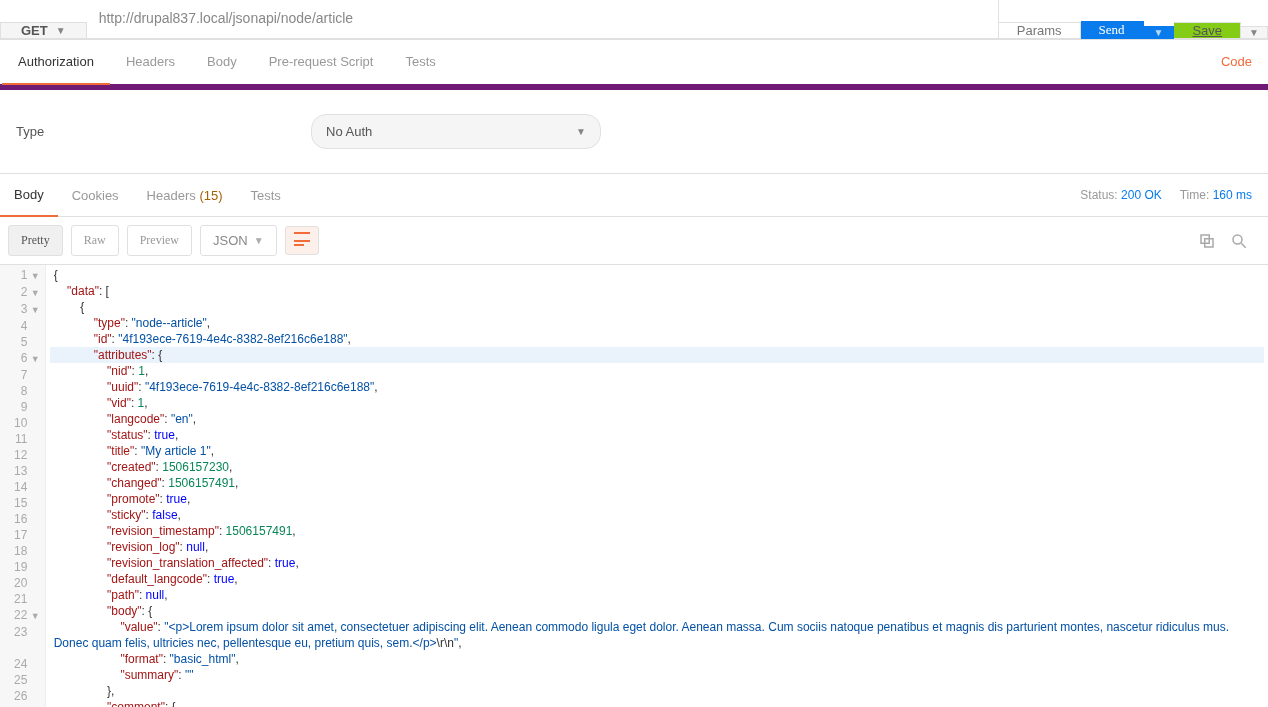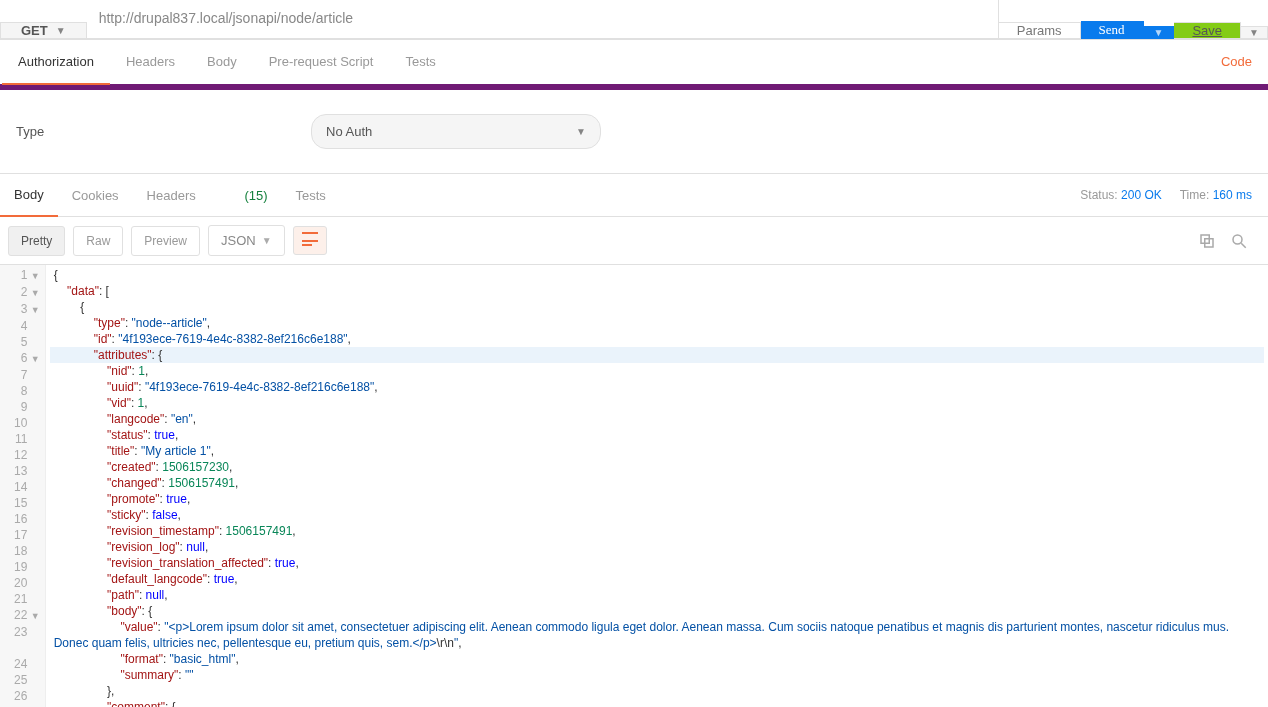--- a/index.html
+++ b/index.html
@@ -10,32 +10,32 @@
 .btn { display: flex; align-items: center; padding: 0 18px; border: 1px solid #e0e0e0; border-left: none; cursor: pointer; color: #555; background: #f5f5f5; }
 .btn.params { background: #fff; color: #777; }
 .btn.send { background: #097BED; color: #ffffff; font-weight: 500; border-color: #097BED; font-family: Liberation Serif, serif; }
 .btn.send-dd { background: #097BED; color: #fff; border-color: #097BED; padding: 0 10px; }
 .btn.save { background: #84cc16; color: #555; text-decoration: underline; }
 .btn.save-dd { padding: 0 8px; }
 .chev { font-size: 10px; color: inherit; opacity: 0.7; }
 .tabs { display: flex; border-bottom: 6px solid #701a75; padding: 0 2px; position: relative; }
 .tab { padding: 14px 16px; color: #999; cursor: pointer; font-size: 13px; }
 .tab.active { color: #333; border-bottom: 2px solid #f26b3a; margin-bottom: -1px; }
-.tab-count { color: #15803d; margin-left: 45px; }
+.tab-count { color: #a16207; }
 .code-link { position: absolute; right: 16px; top: 14px; color: #f26b3a; font-size: 13px; cursor: pointer; }
 .auth-row { display: flex; align-items: center; padding: 24px 16px; border-bottom: 1px solid #e0e0e0; }
 .auth-label { width: 295px; color: #555; font-size: 13px; }
 .auth-select { display: flex; align-items: center; justify-content: space-between; width: 290px; padding: 9px 14px; background: #f5f5f5; border: 1px solid #e0e0e0; border-radius: 15px; color: #555; cursor: pointer; }
 .resp-bar { display: flex; align-items: center; border-bottom: 1px solid #e0e0e0; position: relative; }
 .resp-tab { padding: 13px 14px; color: #999; cursor: pointer; font-size: 13px; }
 .resp-tab.active { color: #333; border-bottom: 2px solid #f26b3a; margin-bottom: -1px; }
 .status-info { position: absolute; right: 16px; display: flex; gap: 18px; font-size: 12px; color: #999; }
 .status-info .val { color: #097BED; }
 .viewbar { display: flex; align-items: center; padding: 8px 8px; gap: 8px; }
-.view-btn { padding: 7px 12px; border: 1px solid #e0e0e0; border-radius: 3px; color: #999; cursor: pointer; font-size: 12px; background: #fff; }
+.view-btn { padding: 7px 12px; border: 1px solid #e0e0e0; border-radius: 3px; color: #999; cursor: pointer; font-size: 12px; background: #fff; font-family: Liberation Serif, serif; }
 .view-btn.active { background: #f0f0f0; color: #555; }
 .fmt-select { display: flex; align-items: center; gap: 6px; padding: 7px 12px; border: 1px solid #e0e0e0; border-radius: 3px; color: #888; cursor: pointer; background: #fff; }
 .wrap-btn { padding: 5px 8px; border: 1px solid #e0e0e0; border-radius: 3px; background: #fdf0ea; cursor: pointer; }
 .wrap-icon { display: inline-block; width: 16px; height: 14px; }
 .wrap-icon::before { content: ""; display: block; border-top: 2px solid #f26b3a; border-bottom: 2px solid #f26b3a; height: 6px; margin-bottom: 2px; }
 .wrap-icon::after { content: ""; display: block; border-top: 2px solid #f26b3a; width: 10px; }
 .right-icons { margin-left: auto; display: flex; gap: 14px; padding-right: 12px; }
 .ico { width: 18px; height: 18px; cursor: pointer; opacity: 0.5; }
 .editor { display: flex; font-family: Menlo, Consolas, monospace; font-size: 12px; border-top: 1px solid #e0e0e0; }
 .gutter { background: #f7f7f7; color: #aaa; text-align: right; padding: 2px 6px 2px 14px; user-select: none; line-height: 16px; border-right: 1px solid #eee; }

